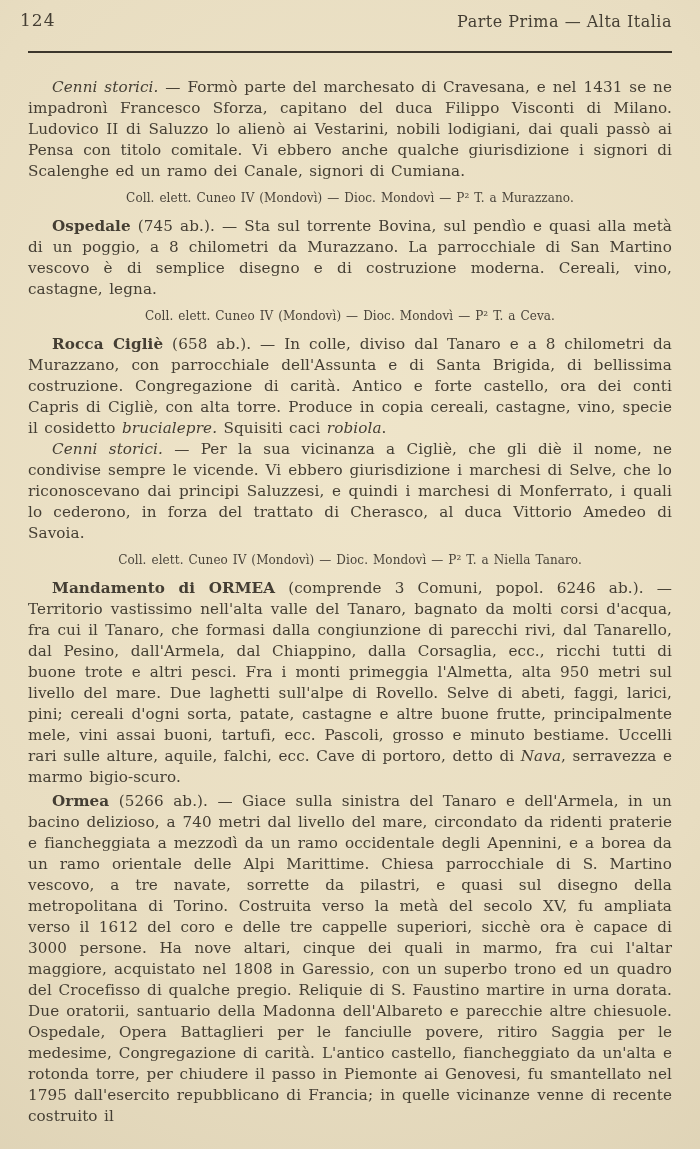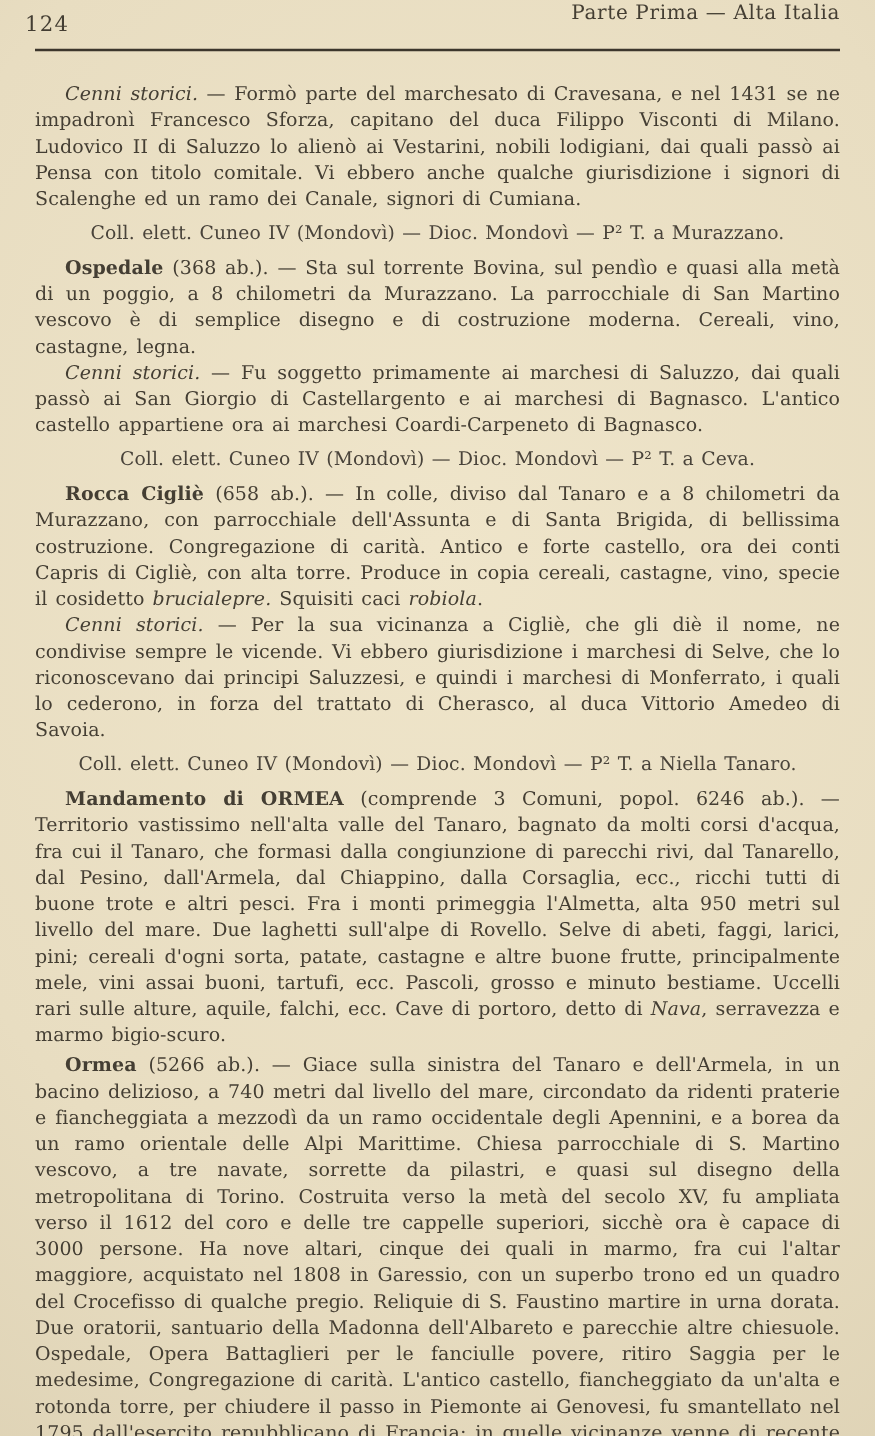--- a/index.html
+++ b/index.html
@@ -11,20 +11,21 @@
     background-image:
       radial-gradient(ellipse 120% 90% at 50% 38%, #efe5ca 0%, #e8ddc1 55%, #d9cdaf 100%);
     font-family: "DejaVu Serif", "Liberation Serif", serif;
     color: #443e33;
   }
   .page { padding: 0 28px; position: relative; }
 
   .running-head {
     position: relative;
     height: 30px;
+    padding-top: 12px;
   }
   .page-number {
     position: absolute;
     left: -8px;
     top: 10px;
     font-size: 17px;
     letter-spacing: 1px;
   }
   .running-title {
     text-align: right;
@@ -42,21 +43,21 @@
     font-size: 15.2px;
     line-height: 21px;
     text-align: justify;
     word-spacing: 1.5px;
     letter-spacing: 0.1px;
   }
   .body-text p { margin: 0; text-indent: 24px; }
   p.note {
     text-indent: 0;
     text-align: center;
-    font-size: 15px;
+    font-size: 12px;
     line-height: 16px;
     margin: 8px 0 10px 0;
     word-spacing: 1px;
     color: #49433a;
   }
   p.entry { margin-top: 3px; }
   .lead-italic { font-style: italic; margin-top: 36px; }
   .lead-bold { font-weight: bold; }
   .it { font-style: italic; margin-top: 36px; }
 </style>
@@ -70,23 +71,22 @@
     <div class="running-title">Parte Prima — Alta Italia</div>
   </div>
   <hr class="head-rule">
 
   <div class="body-text">
 
     <p><span class="lead-italic">Cenni storici.</span><span> — Formò parte del marchesato di Cravesana, e nel 1431 se ne impadronì Francesco Sforza, capitano del duca Filippo Visconti di Milano. Ludovico II di Saluzzo lo alienò ai Vestarini, nobili lodigiani, dai quali passò ai Pensa con titolo comitale. Vi ebbero anche qualche giurisdizione i signori di Scalenghe ed un ramo dei Canale, signori di Cumiana.</span></p>
 
     <p class="note">Coll. elett. Cuneo IV (Mondovì) — Dioc. Mondovì — P² T. a Murazzano.</p>
 
-    <p class="entry"><span class="lead-bold">Ospedale</span><span> (368 ab.). — Sta sul torrente Bovina, sul pendìo e quasi alla metà di un poggio, a 8 chilometri da Murazzano. La parrocchiale di San Martino vescovo è di semplice disegno e di costruzione moderna. Cereali, vino, castagne, legna.</span></p>
+    <p class="entry"><span class="lead-bold">Ospedale</span><span> (745 ab.). — Sta sul torrente Bovina, sul pendìo e quasi alla metà di un poggio, a 8 chilometri da Murazzano. La parrocchiale di San Martino vescovo è di semplice disegno e di costruzione moderna. Cereali, vino, castagne, legna.</span></p>
 
-    <p><span class="lead-italic">Cenni storici.</span><span> — Fu soggetto primamente ai marchesi di Saluzzo, dai quali passò ai San Giorgio di Castellargento e ai marchesi di Bagnasco. L'antico castello appartiene ora ai marchesi Coardi-Carpeneto di Bagnasco.</span></p>
 
     <p class="note">Coll. elett. Cuneo IV (Mondovì) — Dioc. Mondovì — P² T. a Ceva.</p>
 
     <p class="entry"><span class="lead-bold">Rocca Cigliè</span><span> (658 ab.). — In colle, diviso dal Tanaro e a 8 chilometri da Murazzano, con parrocchiale dell'Assunta e di Santa Brigida, di bellissima costruzione. Congregazione di carità. Antico e forte castello, ora dei conti Capris di Cigliè, con alta torre. Produce in copia cereali, castagne, vino, specie il cosidetto </span><span class="it">brucialepre.</span><span> Squisiti caci </span><span class="it">robiola</span><span>.</span></p>
 
     <p><span class="lead-italic">Cenni storici.</span><span> — Per la sua vicinanza a Cigliè, che gli diè il nome, ne condivise sempre le vicende. Vi ebbero giurisdizione i marchesi di Selve, che lo riconoscevano dai principi Saluzzesi, e quindi i marchesi di Monferrato, i quali lo cederono, in forza del trattato di Cherasco, al duca Vittorio Amedeo di Savoia.</span></p>
 
     <p class="note">Coll. elett. Cuneo IV (Mondovì) — Dioc. Mondovì — P² T. a Niella Tanaro.</p>
 
     <p class="entry"><span class="lead-bold">Mandamento di ORMEA</span><span> (comprende 3 Comuni, popol. 6246 ab.). — Territorio vastissimo nell'alta valle del Tanaro, bagnato da molti corsi d'acqua, fra cui il Tanaro, che formasi dalla congiunzione di parecchi rivi, dal Tanarello, dal Pesino, dall'Armela, dal Chiappino, dalla Corsaglia, ecc., ricchi tutti di buone trote e altri pesci. Fra i monti primeggia l'Almetta, alta 950 metri sul livello del mare. Due laghetti sull'alpe di Rovello. Selve di abeti, faggi, larici, pini; cereali d'ogni sorta, patate, castagne e altre buone frutte, principalmente mele, vini assai buoni, tartufi, ecc. Pascoli, grosso e minuto bestiame. Uccelli rari sulle alture, aquile, falchi, ecc. Cave di portoro, detto di </span><span class="it">Nava</span><span>, serravezza e marmo bigio-scuro.</span></p>

